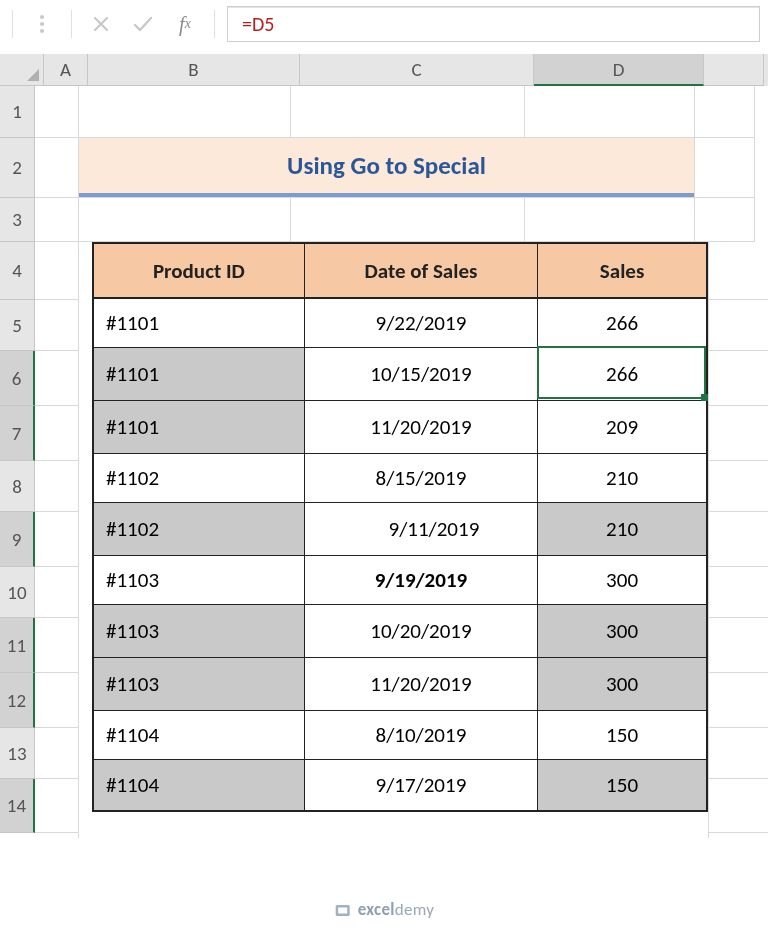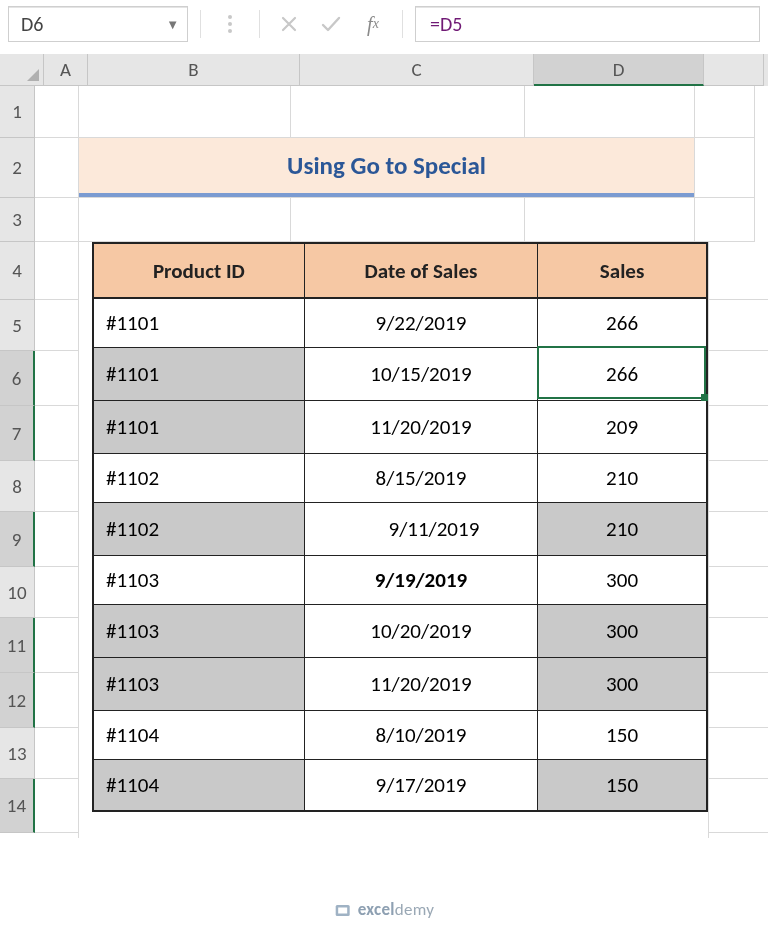--- a/index.html
+++ b/index.html
@@ -47,21 +47,21 @@
     font-weight: 400;
   }
   .fb-icon svg { display: block; }
   .formula-input {
     flex: 1;
     height: 36px;
     border: 1px solid #cfcfcf;
     background: #fff;
     box-shadow: inset 0 1px 0 #e4e4e4;
     font-size: 20px;
-    color: #701a75;
+    color: #b91c1c;
     padding: 0 14px;
     display: flex;
     align-items: center;
   }
 
   
   .grid-wrap {
     position: relative;
     margin-top: 6px;
   }
@@ -204,24 +204,20 @@
   .cA { width: 44px; }
   .cB { width: 212px; }
   .cC { width: 234px; }
   .cD { width: 170px; }
   .cE { width: 60px; }
 </style>
 </head>
 <body>
 
 <div class="formula-bar">
-  <div class="name-box">
-    <span>D6</span>
-    <span class="name-box-arrow">▼</span>
-  </div>
   <div class="fb-sep"></div>
   <div class="fb-icon">
     <svg width="6" height="20" viewBox="0 0 6 20">
         <circle cx="3" cy="3" r="2" fill="#c8c8c8"></circle>
         <circle cx="3" cy="10" r="2" fill="#c8c8c8"></circle>
         <circle cx="3" cy="17" r="2" fill="#c8c8c8"></circle>
       </svg>
   </div>
   <div class="fb-sep"></div>
   <div class="fb-icon">

